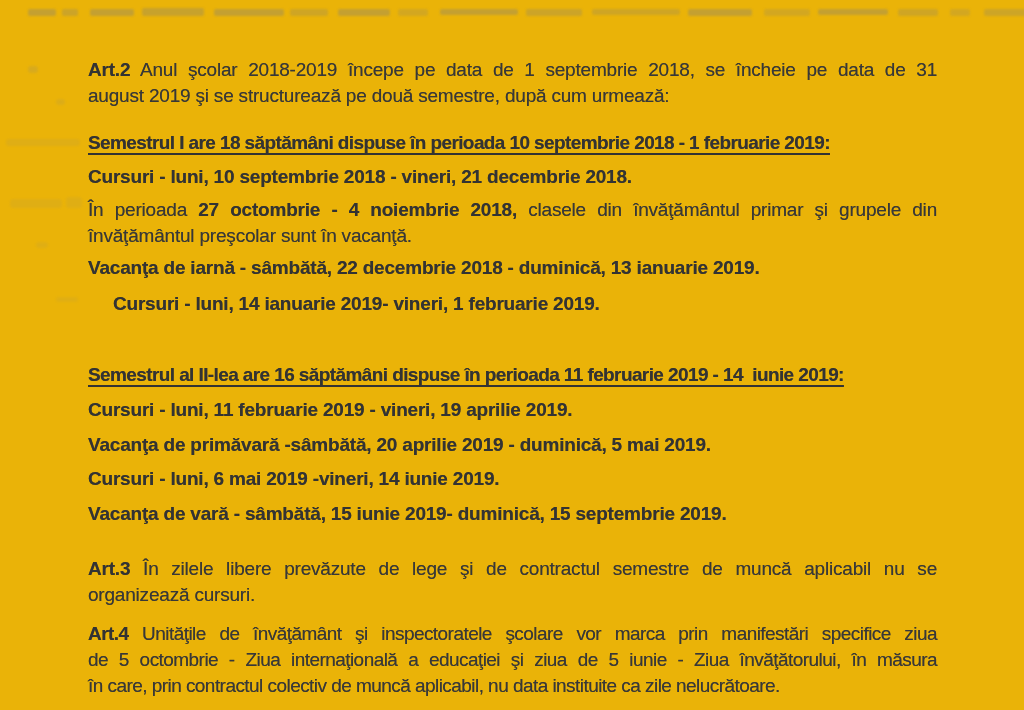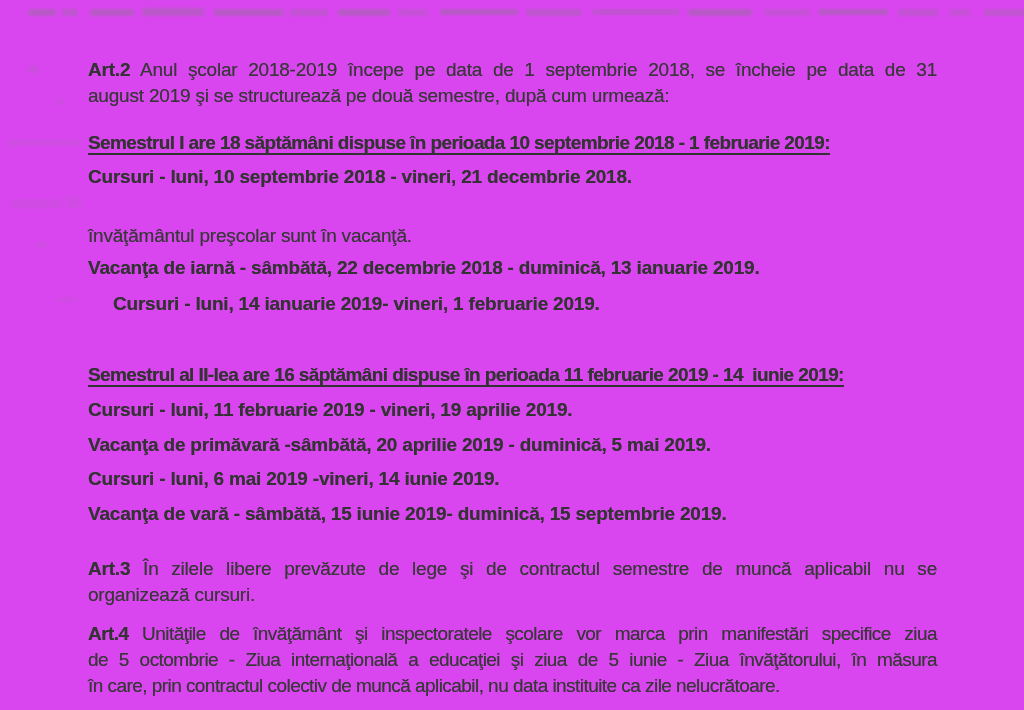--- a/index.html
+++ b/index.html
@@ -4,21 +4,21 @@
 <style>
   html, body {
     margin: 0;
     padding: 0;
     background: #ffffff;
   }
   .page {
     position: relative;
     width: 1024px;
     height: 710px;
-    background: #d946ef;
+    background: #eab308;
     overflow: hidden;
     font-family: "Liberation Sans", "DejaVu Sans", sans-serif;
   }
   .line {
     position: absolute;
     left: 88px;
     width: 849px;
     font-size: 19px;
     line-height: 26px;
     color: #383838;
@@ -106,20 +106,21 @@
   <span class="artifact" style="left:36px;top:242px;width:12px;height:6px;opacity:.3;"></span>
   <span class="artifact" style="left:56px;top:297px;width:22px;height:5px;opacity:.28;"></span>
 
   <div class="line just" style="top:57px;"><b>Art.2</b><span> Anul şcolar 2018-2019 începe pe data de 1 septembrie 2018, se încheie pe data de 31</span></div>
   <div class="line nowrap" style="top:83px;"><span>august 2019 şi se structurează pe două semestre, după cum urmează:</span></div>
 
   <div class="line nowrap" style="top:130px;"><span class="heading">Semestrul I are 18 săptămâni dispuse în perioada 10 septembrie 2018 - 1 februarie 2019:</span></div>
 
   <div class="line nowrap bold" style="top:164px;"><span>Cursuri - luni, 10 septembrie 2018 - vineri, 21 decembrie 2018.</span></div>
 
+  <div class="line just" style="top:197px;"><span>În perioada </span><b>27 octombrie - 4 noiembrie 2018,</b><span> clasele din învăţământul primar şi grupele din</span></div>
   <div class="line nowrap" style="top:223px;"><span>învăţământul preşcolar sunt în vacanţă.</span></div>
 
   <div class="line nowrap bold" style="top:255px;"><span>Vacanţa de iarnă - sâmbătă, 22 decembrie 2018 - duminică, 13 ianuarie 2019.</span></div>
 
   <div class="line nowrap bold" style="top:291px;margin-left:25px;"><span>Cursuri - luni, 14 ianuarie 2019- vineri, 1 februarie 2019.</span></div>
 
 
   <div class="line nowrap" style="top:362px;"><span class="heading">Semestrul al II-lea are 16 săptămâni dispuse în perioada 11 februarie 2019 - 14  iunie 2019:</span></div>
 
   <div class="line nowrap bold" style="top:397px;"><span>Cursuri - luni, 11 februarie 2019 - vineri, 19 aprilie 2019.</span></div>

